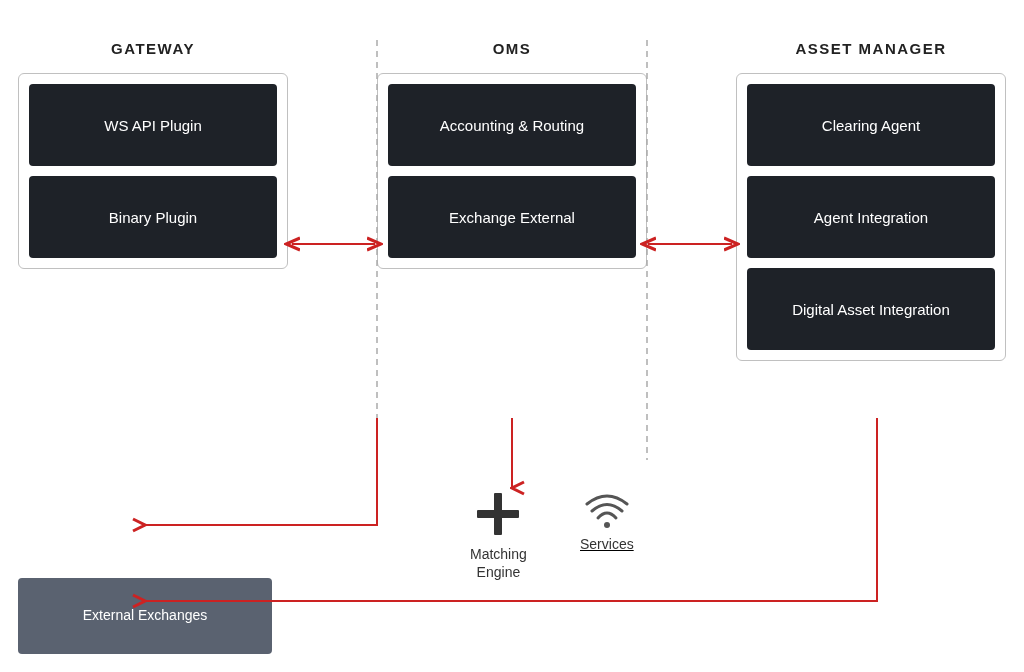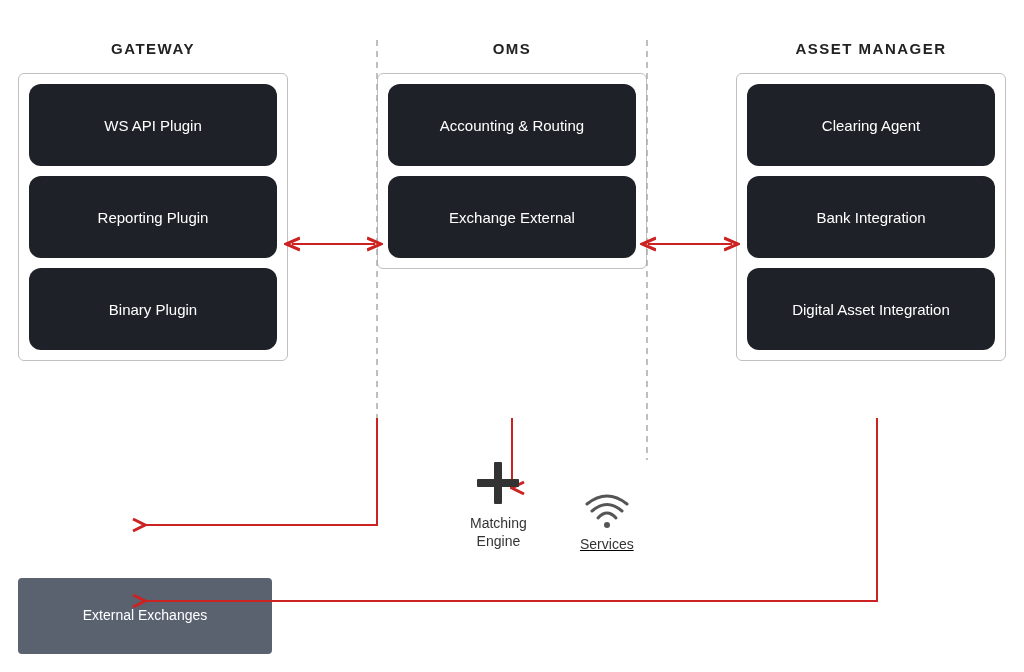--- a/index.html
+++ b/index.html
@@ -51,21 +51,21 @@
       width: 100%;
       padding: 10px;
       display: flex;
       flex-direction: column;
       gap: 10px;
       background: #fff;
     }
 
     .dark-card {
       background: #1e2228;
-      border-radius: 12px;
+      border-radius: 4px;
       color: #ffffff;
       font-size: 15px;
       font-weight: 400;
       text-align: center;
       padding: 30px 10px;
       min-height: 82px;
       display: flex;
       align-items: center;
       justify-content: center;
     }
@@ -117,38 +117,37 @@
 <body>
 
 <div class="diagram">
 
   <div class="columns-row" style="padding-top:40px;">
 
     <div class="column">
       <div class="column-title">GATEWAY</div>
       <div class="column-box">
         <div class="dark-card">WS API Plugin</div>
-        <div class="dark-card">Reporting Plugin</div>
         <div class="dark-card">Binary Plugin</div>
       </div>
     </div>
 
     <div class="column">
       <div class="column-title">OMS</div>
       <div class="column-box">
         <div class="dark-card">Accounting &amp; Routing</div>
         <div class="dark-card">Exchange External</div>
       </div>
     </div>
 
     <div class="column">
       <div class="column-title">ASSET MANAGER</div>
       <div class="column-box">
         <div class="dark-card">Clearing Agent</div>
-        <div class="dark-card">Bank Integration</div>
+        <div class="dark-card">Agent Integration</div>
         <div class="dark-card">Digital Asset Integration</div>
       </div>
     </div>
 
   </div>
 
   <div class="bottom-section">
 
     <div class="bottom-left">
       <div class="gray-card">External Exchanges</div>
@@ -184,21 +183,21 @@
     <line x1="648" y1="244" x2="732" y2="244" stroke="#cc2222" stroke-width="2" marker-start="url(#arrowLeft)" marker-end="url(#arrowRight)"></line>
 
     <line x1="512" y1="418" x2="512" y2="488" stroke="#cc2222" stroke-width="2" marker-end="url(#arrowDown)"></line>
 
     <polyline points="377,418 377,525 145,525" fill="none" stroke="#cc2222" stroke-width="2" marker-end="url(#arrowLeftEnd)"></polyline>
 
     <polyline points="877,418 877,601 145,601" fill="none" stroke="#cc2222" stroke-width="2" marker-end="url(#arrowLeftEnd)"></polyline>
 
   </svg>
 
-  <div style="position:absolute; left:470px; top:460px; display:flex; flex-direction:column; align-items:center; gap:8px;">
+  <div style="position:absolute; left:470px; top:491px; display:flex; flex-direction:column; align-items:center; gap:8px;">
     <svg width="46" height="46" viewBox="0 0 46 46">
 
       <rect x="19" y="2" width="8" height="42" rx="1" fill="#333"></rect>
       <rect x="2" y="19" width="42" height="8" rx="1" fill="#333"></rect>
     </svg>
     <div style="font-size:14px;color:#333;text-align:center;line-height:1.3;">Matching<br>Engine</div>
   </div>
 
   <div style="position:absolute; left:580px; top:488px; display:flex; flex-direction:column; align-items:center; gap:8px;text-decoration:underline;">
     <svg width="46" height="40" viewBox="0 0 46 40">

